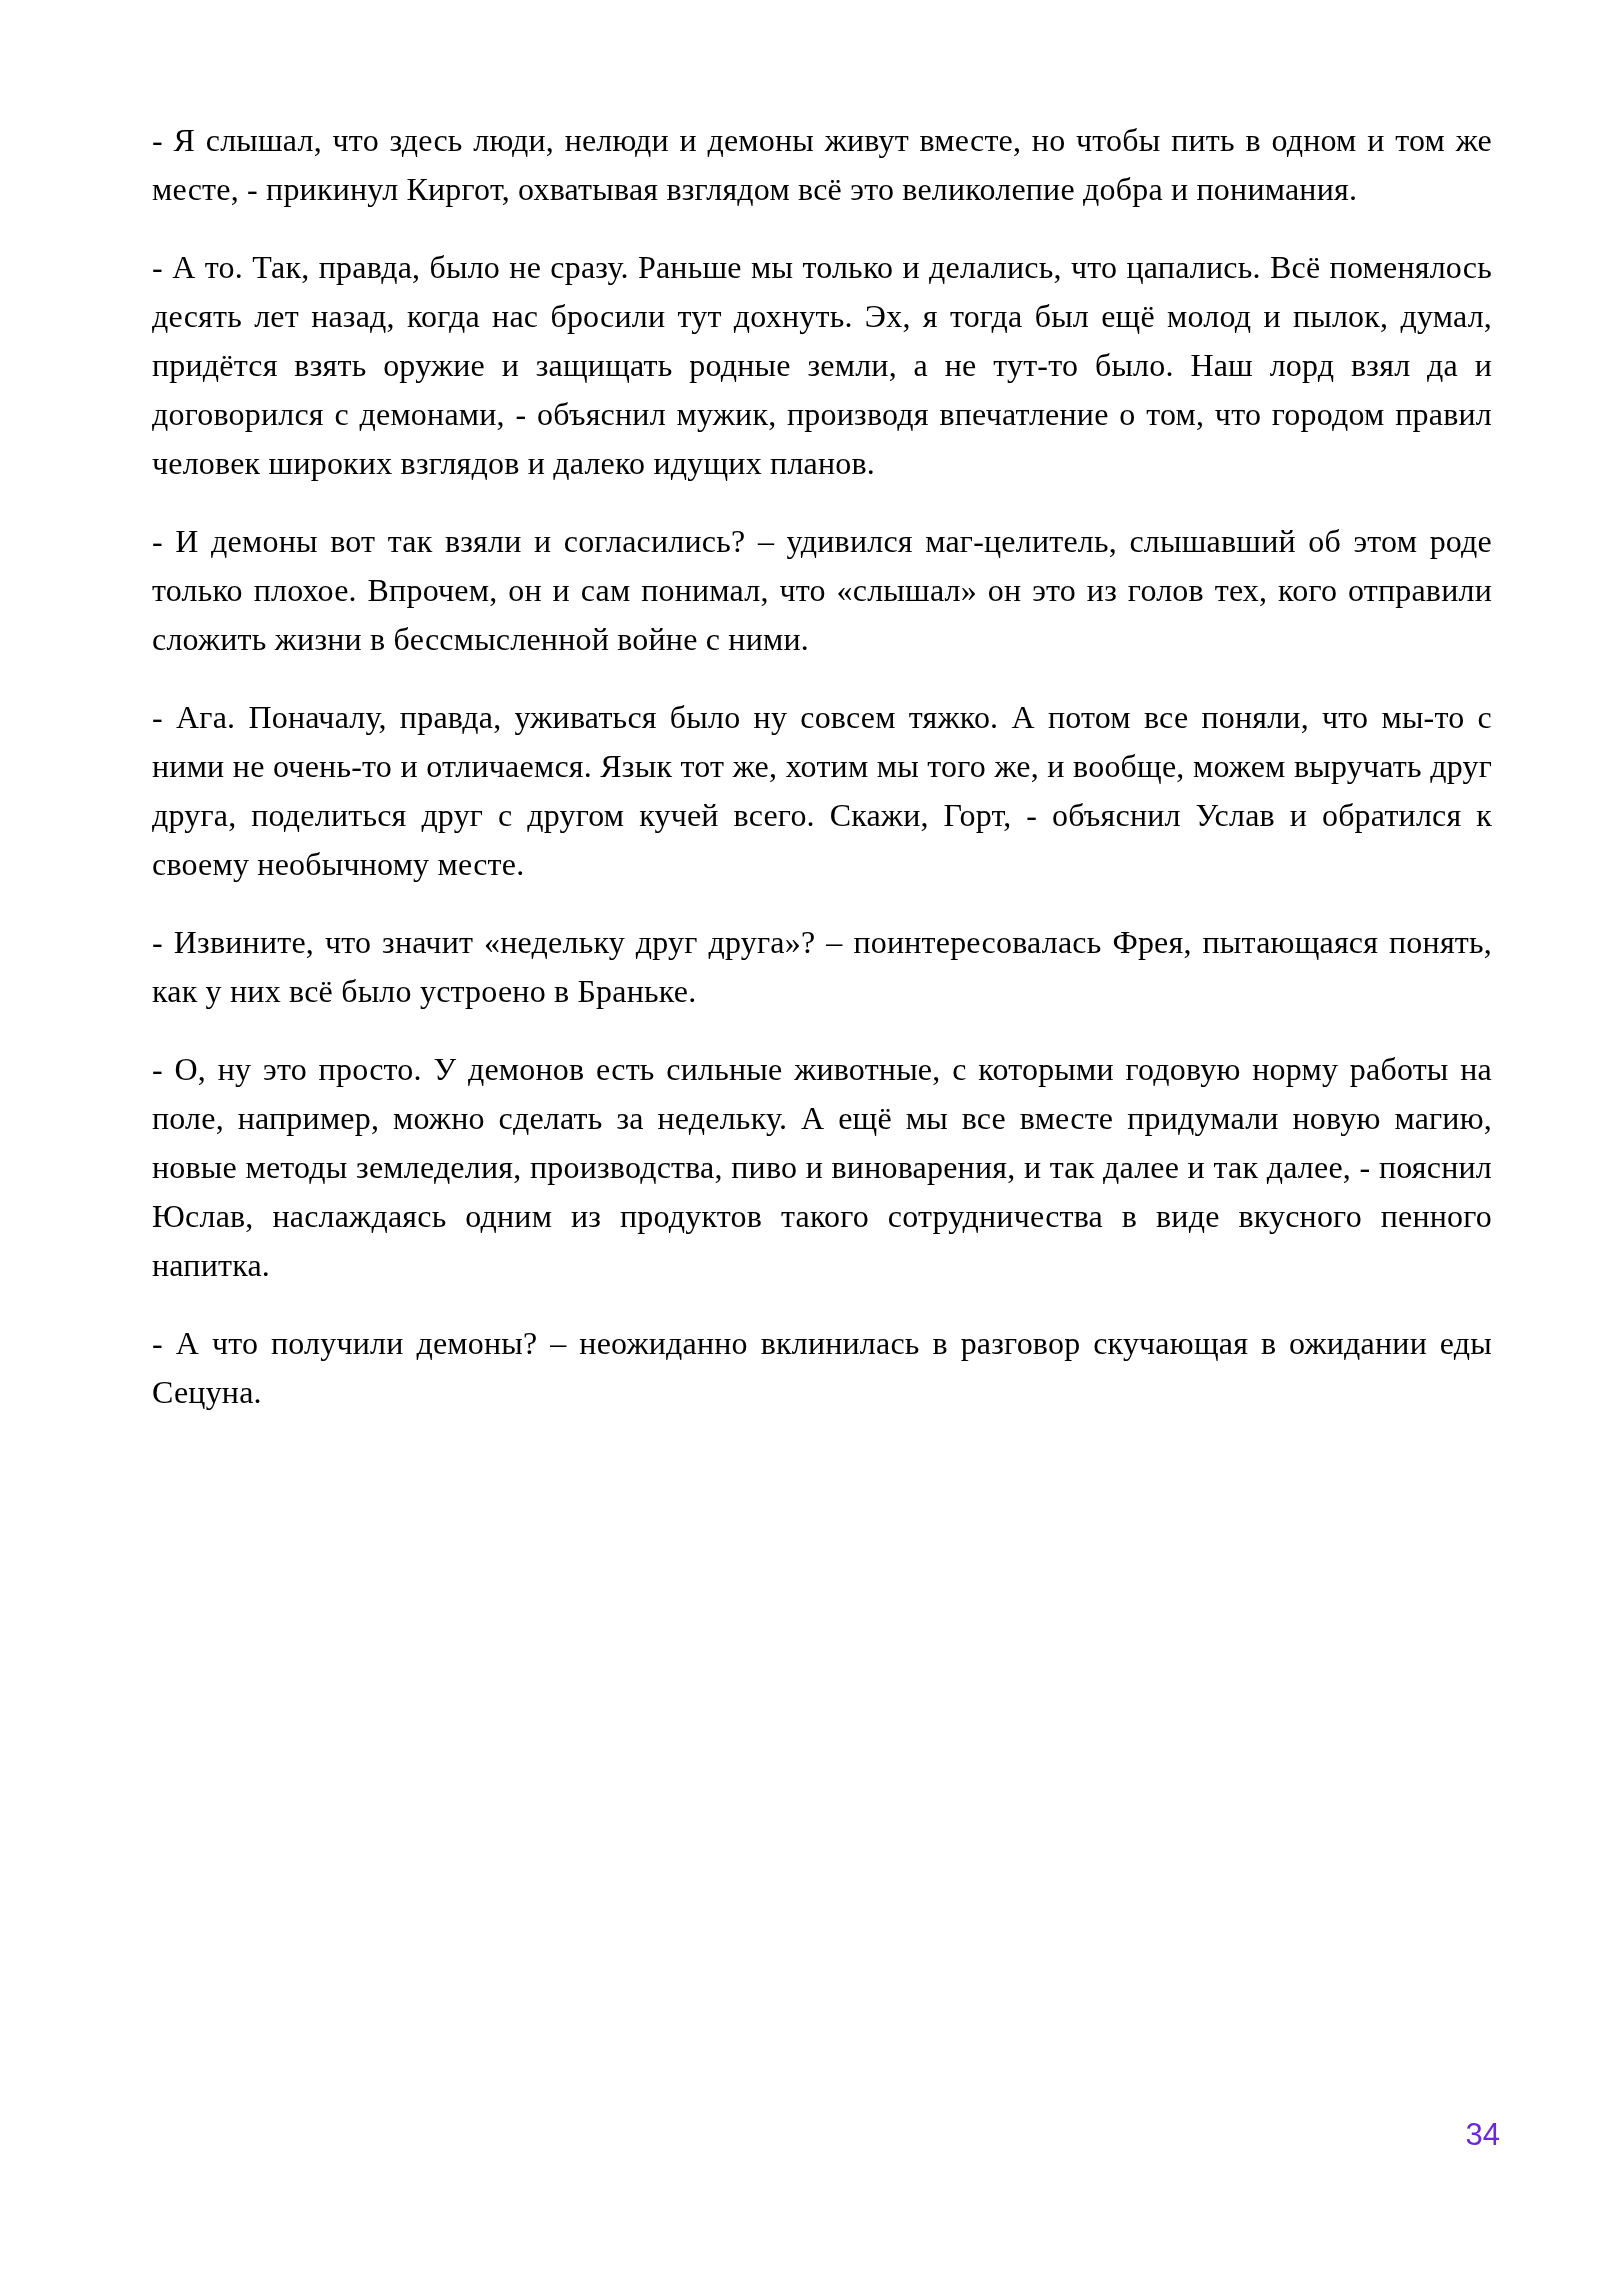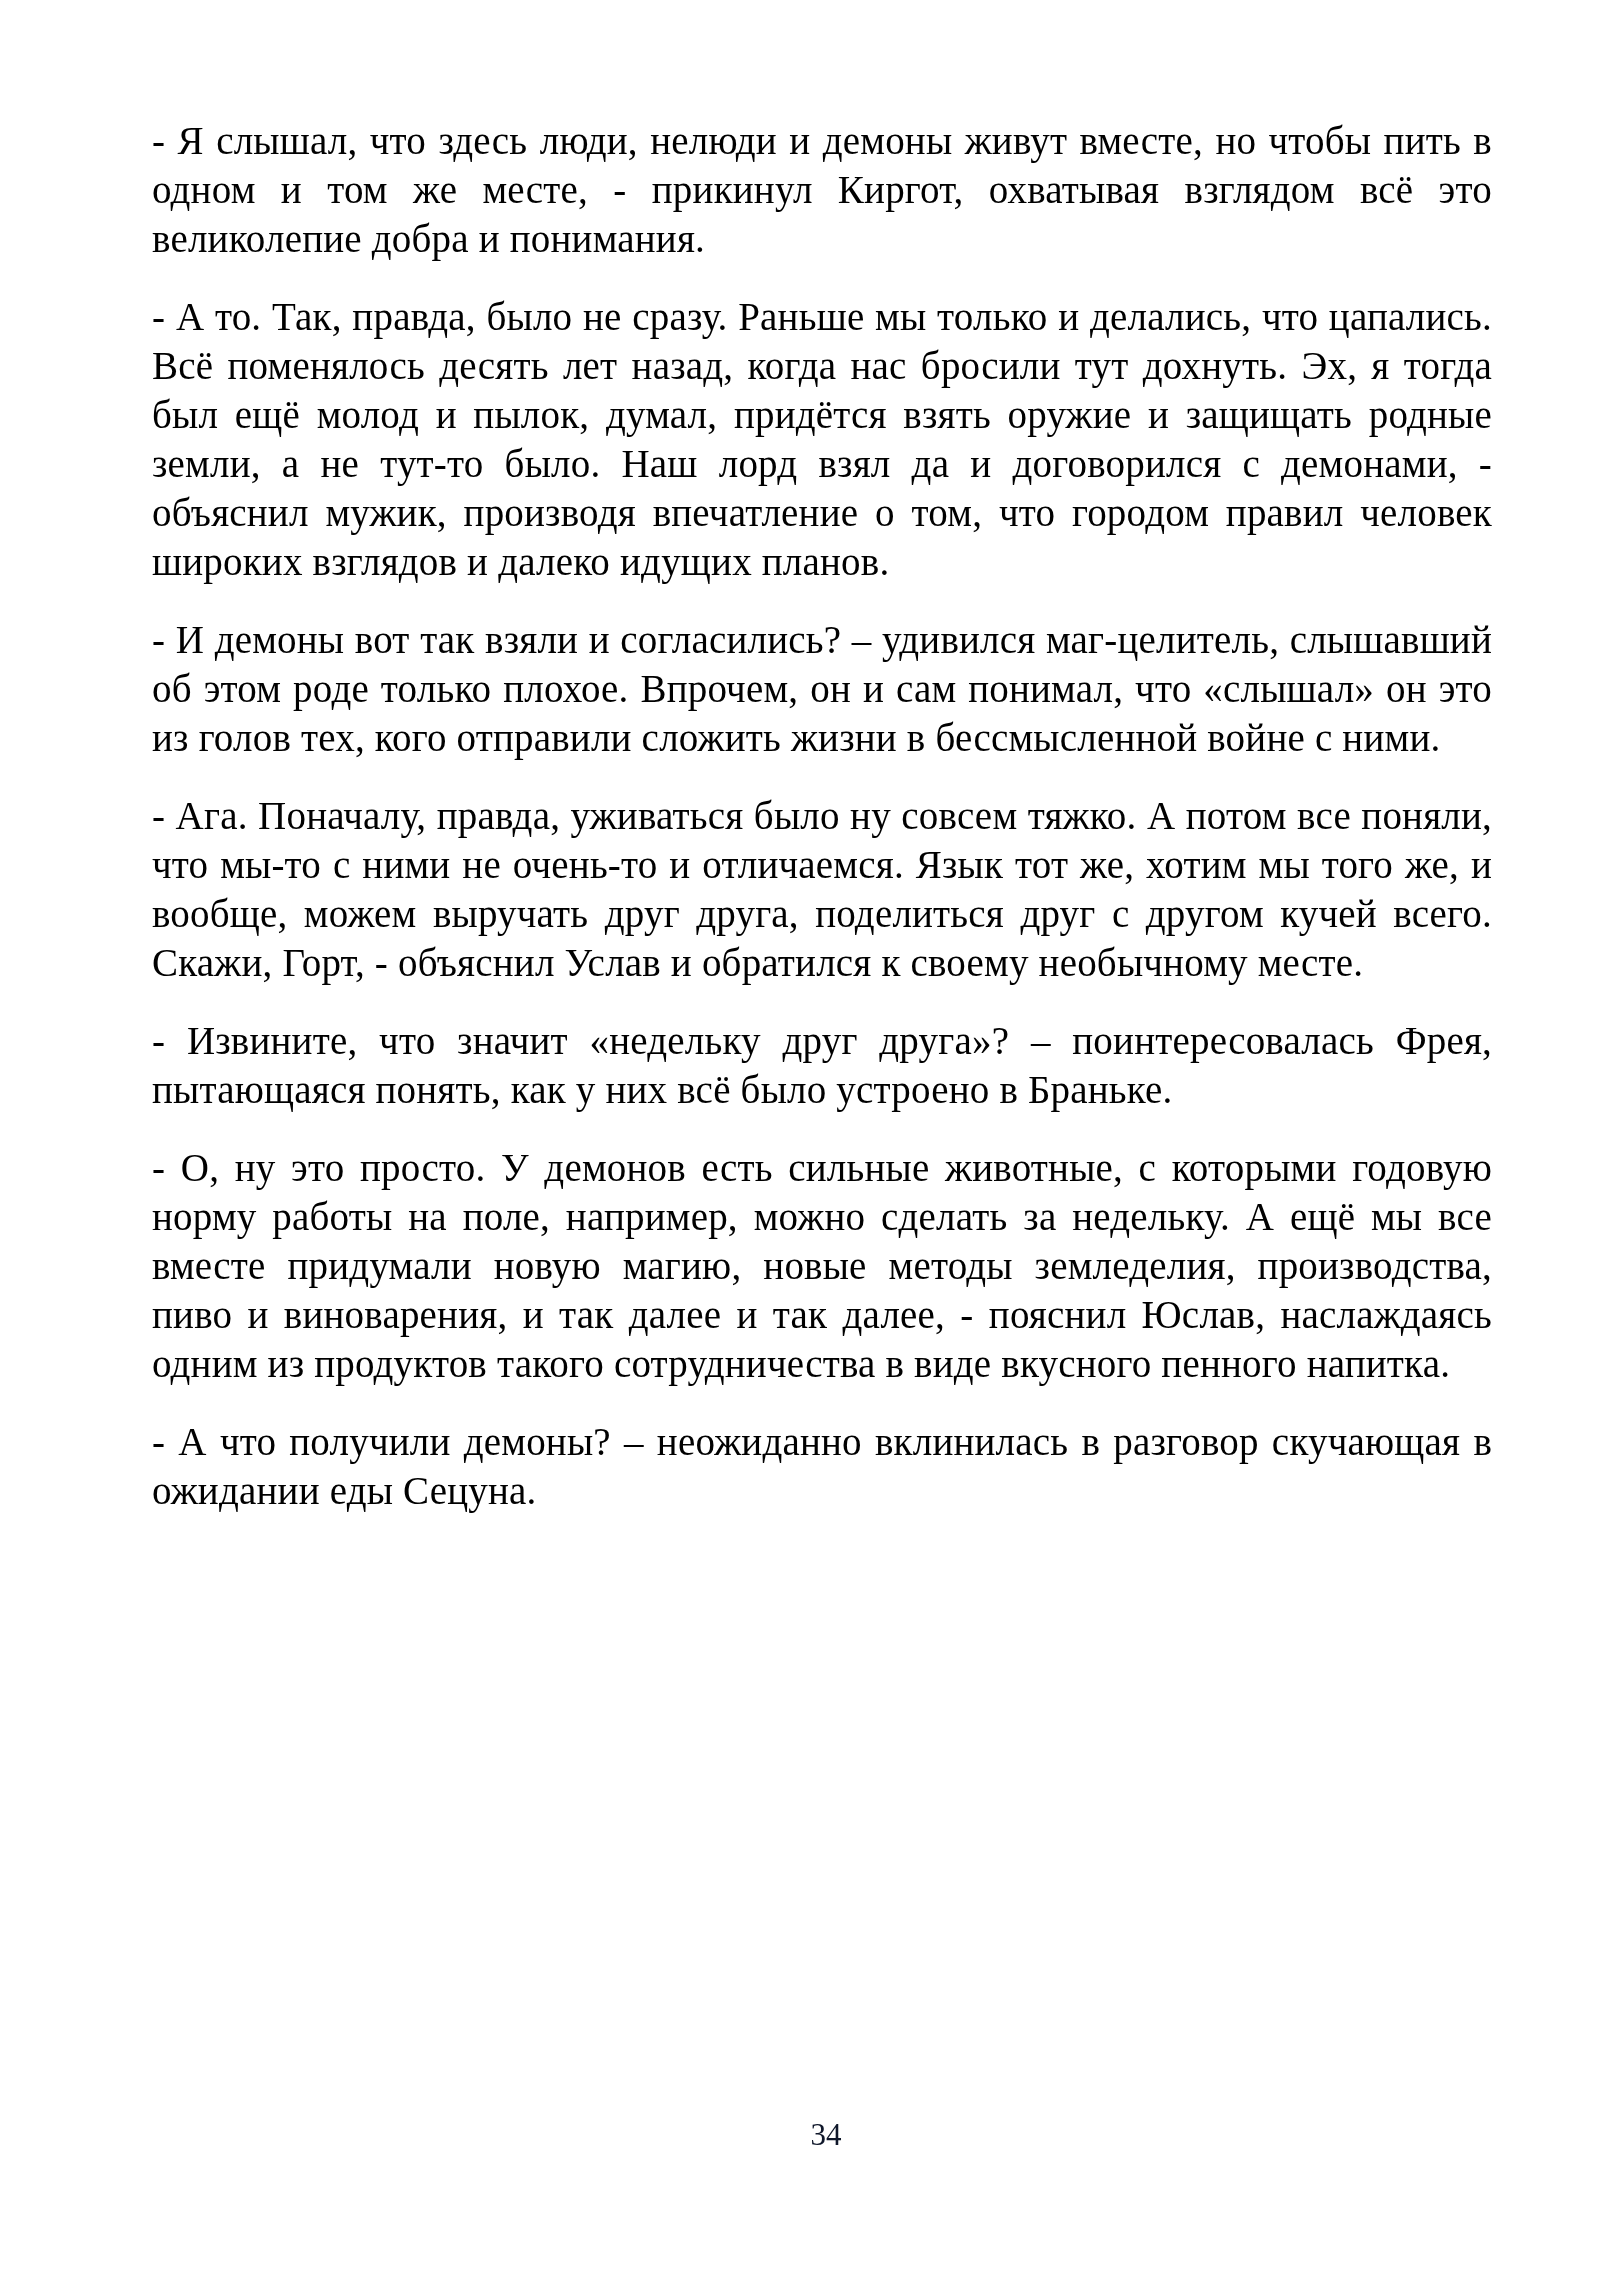--- a/index.html
+++ b/index.html
@@ -17,36 +17,36 @@
     overflow: hidden;
   }
   .body-text {
     position: absolute;
     left: 152px;
     top: 116px;
     width: 1348px;
   }
   .para {
     margin: 0 8px 29px 0;
-    font-size: 39px;
+    font-size: 32px;
     line-height: 49px;
     text-align: justify;
     text-justify: inter-word;
     letter-spacing: 0.2px;
   }
   .page-number {
     position: absolute;
     left: 152px;
     top: 2115px;
     width: 1348px;
-    text-align: center;
-    font-family: Liberation Serif, serif;
+    text-align: right;
+    font-family: Liberation Sans, sans-serif;
     font-size: 31px;
     line-height: 39px;
-    color: #0f172a;
+    color: #6d28d9;
   }
 </style>
 </head>
 <body>
 
 <div class="page">
   <div class="body-text">
     <p class="para">- Я слышал, что здесь люди, нелюди и демоны живут вместе, но чтобы пить в одном и том же месте, - прикинул Киргот, охватывая взглядом всё это великолепие добра и понимания.</p>
     <p class="para">- А то. Так, правда, было не сразу. Раньше мы только и делались, что цапались. Всё поменялось десять лет назад, когда нас бросили тут дохнуть. Эх, я тогда был ещё молод и пылок, думал, придётся взять оружие и защищать родные земли, а не тут-то было. Наш лорд взял да и договорился с демонами, - объяснил мужик, производя впечатление о том, что городом правил человек широких взглядов и далеко идущих планов.</p>
     <p class="para">- И демоны вот так взяли и согласились? – удивился маг-целитель, слышавший об этом роде только плохое. Впрочем, он и сам понимал, что «слышал» он это из голов тех, кого отправили сложить жизни в бессмысленной войне с ними.</p>

